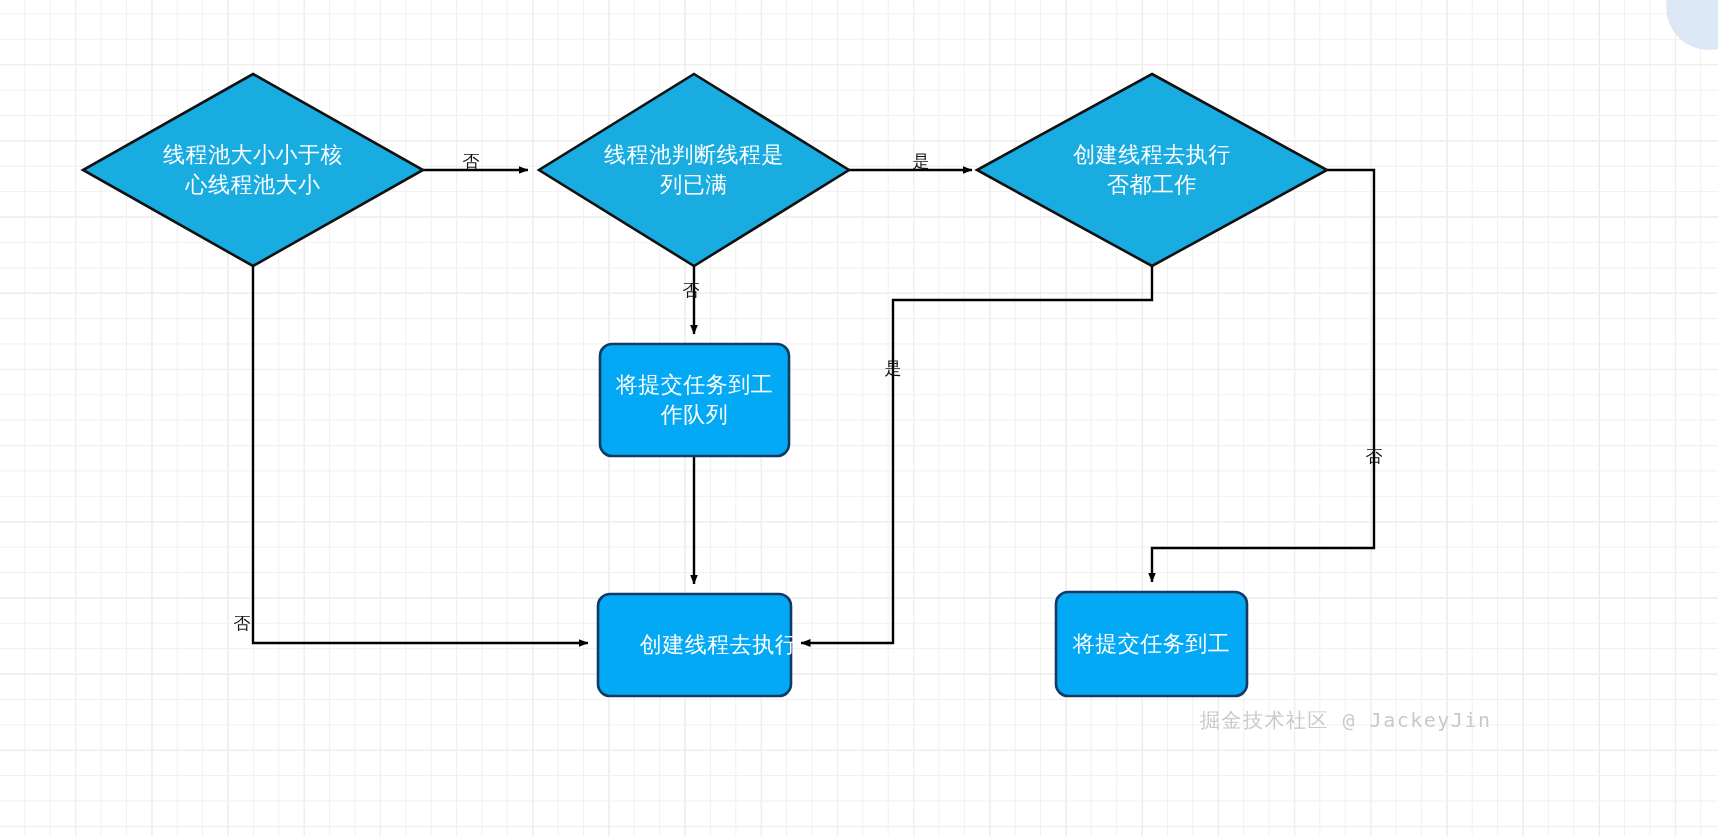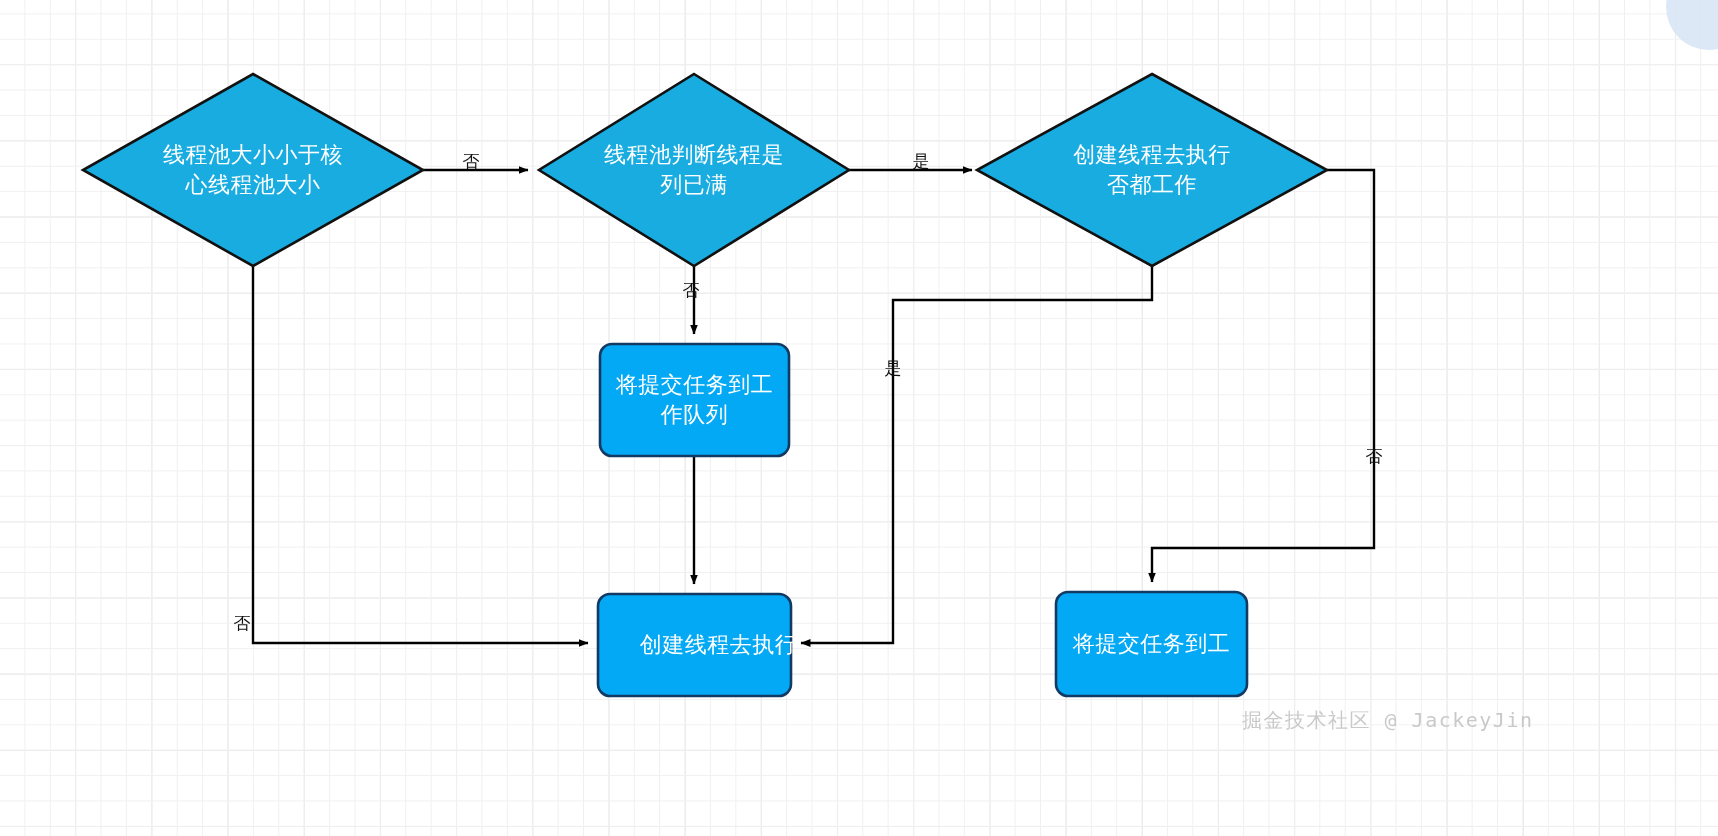--- a/index.html
+++ b/index.html
@@ -140,15 +140,15 @@
   <div class="edge-label" style="left:906px; top:152px; width:30px;">是</div>
 
   <div class="edge-label" style="left:227px; top:614px; width:30px;">否</div>
 
   <div class="edge-label" style="left:676px; top:281px; width:30px;">否</div>
 
   <div class="edge-label" style="left:878px; top:359px; width:30px;">是</div>
 
   <div class="edge-label" style="left:1359px; top:447px; width:30px;">否</div>
 
-  <div class="watermark" style="left:1242px; top:707px;text-align:right;">掘金技术社区 @ JackeyJin</div>
+  <div class="watermark" style="left:1200px; top:707px;text-align:right;">掘金技术社区 @ JackeyJin</div>
 
 </div>
 
 </body></html>

